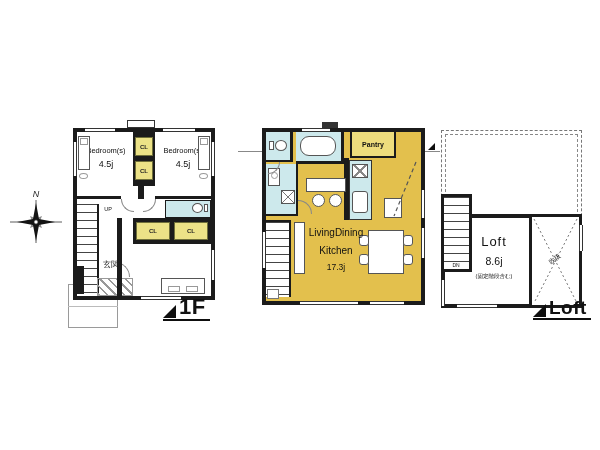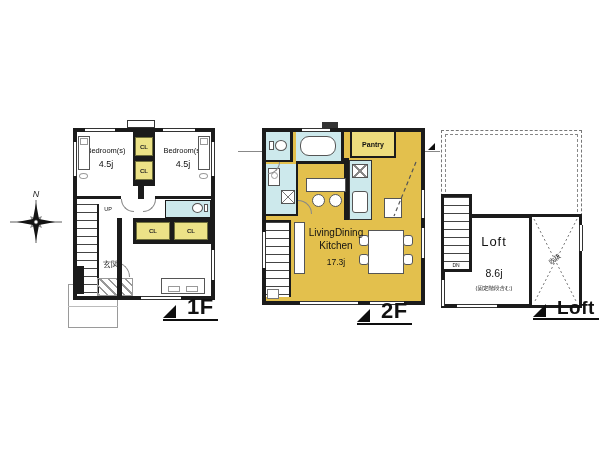--- a/index.html
+++ b/index.html
@@ -15,21 +15,21 @@
   .win-v{position:absolute;width:4px;background:#fff;border-left:1px solid #333;border-right:1px solid #333}
   .fixture{position:absolute;background:#fff;border:1px solid #555}
   .round{border-radius:50%}
   .arc-tr{position:absolute;border-top:1px solid #888;border-right:1px solid #888;border-top-right-radius:100%}
   .arc-bl{position:absolute;border-bottom:1px solid #888;border-left:1px solid #888;border-bottom-left-radius:100%}
   .arc-br{position:absolute;border-bottom:1px solid #888;border-right:1px solid #888;border-bottom-right-radius:100%}
   .stairs{position:absolute;background:#fff;background-image:repeating-linear-gradient(to bottom,#444 0 1px,transparent 1px 8px)}
   .hatch{position:absolute;background:repeating-linear-gradient(45deg,#999 0 1.5px,transparent 1.5px 6px);border:1px solid #999}
   .flag{width:0;height:0;border-bottom:13px solid #0e0e0e;border-left:13px solid transparent}
   .flag-sm{position:absolute;width:0;height:0;border-bottom:7px solid #0e0e0e;border-left:7px solid transparent}
-  .floor-label{position:absolute;display:flex;align-items:flex-end;gap:11px;border-bottom:2.5px solid #0e0e0e;padding:0 4px 1px 0;font-weight:bold;font-size:22px;line-height:1;letter-spacing:.5px}
+  .floor-label{position:absolute;display:flex;align-items:flex-end;gap:3px;border-bottom:2.5px solid #0e0e0e;padding:0 4px 1px 0;font-weight:bold;font-size:22px;line-height:1;letter-spacing:.5px}
   .dashbox{position:absolute;border:1px dashed #777;background:#fff}
   .xline{stroke:#777;stroke-width:1;stroke-dasharray:2 2.5}
 </style>
 </head>
 <body>
 
 <div class="canvas">
 
   <svg class="abs" style="left:8px;top:186px" width="56" height="60">
     <text x="28" y="11" font-size="9" font-style="italic" text-anchor="middle" fill="#222">N</text>
@@ -154,52 +154,48 @@
     <div class="fixture" style="left:118px;top:66px;width:18px;height:20px"></div>
 
     <div class="fixture" style="left:102px;top:98px;width:36px;height:44px"></div>
     <div class="fixture" style="left:93px;top:103px;width:10px;height:11px;border-radius:3px"></div>
     <div class="fixture" style="left:93px;top:122px;width:10px;height:11px;border-radius:3px"></div>
     <div class="fixture" style="left:137px;top:103px;width:10px;height:11px;border-radius:3px"></div>
     <div class="fixture" style="left:137px;top:122px;width:10px;height:11px;border-radius:3px"></div>
 
     <div class="room-label" style="left:30px;top:94px;width:80px;font-size:10px">
       <div>LivingDining</div>
-      <div style="">Kitchen</div>
+      <div style="margin-top:5px">Kitchen</div>
       <div style="font-size:8.5px;margin-top:5px">17.3j</div>
     </div>
 
     <svg class="abs" style="left:0;top:0" width="155" height="169">
       <line x1="150" y1="30" x2="128" y2="84" stroke="#555" stroke-width="1.2" stroke-dasharray="4 3"></line>
     </svg>
     <div class="arc-tr" style="left:32px;top:68px;width:14px;height:14px"></div>
     <div class="arc-br" style="left:2px;top:30px;width:12px;height:12px"></div>
 
     <div class="abs" style="left:56px;top:-10px;width:16px;height:6px;background:#333"></div>
     <div class="win-h" style="left:36px;top:-4px;width:28px"></div>
     <div class="win-v" style="left:-4px;top:100px;height:36px"></div>
     <div class="win-v" style="right:-4px;top:58px;height:28px"></div>
     <div class="win-v" style="right:-4px;top:96px;height:30px"></div>
     <div class="win-h" style="left:34px;bottom:-4px;width:58px"></div>
     <div class="win-h" style="left:104px;bottom:-4px;width:34px"></div>
   </div>
 
-  <div class="floor-label" style="left:357px;top:300px">
-    <div class="flag"></div>
-    <span>2F</span>
-  </div>
 
   <div class="dashbox" style="left:441px;top:130px;width:141px;height:96px">
     <div class="abs" style="position:absolute;inset:3px;border:1px dashed #888"></div>
   </div>
 
   <div class="plan" style="left:441px;top:214px;width:94px;height:94px">
     <div class="room-label" style="left:14px;top:16px;width:70px">
       <div style="font-size:13px;letter-spacing:1px">Loft</div>
-      <div style="font-size:10.5px;margin-top:16px">8.6j</div>
+      <div style="font-size:10.5px;margin-top:4px">8.6j</div>
       <div style="font-size:5.5px;margin-top:4px;white-space:nowrap">(固定階段含む)</div>
     </div>
     <div class="win-h" style="left:12px;bottom:-4px;width:40px"></div>
     <div class="win-v" style="left:-4px;top:62px;height:26px"></div>
   </div>
 
   <div class="abs" style="left:529px;top:214px;width:53px;height:94px;border:3px solid #1b1b1b;background:#fff">
     <svg class="abs" style="left:0;top:0" width="47" height="88">
       <line class="xline" x1="2" y1="2" x2="45" y2="86"></line>
       <line class="xline" x1="45" y1="2" x2="2" y2="86"></line>

